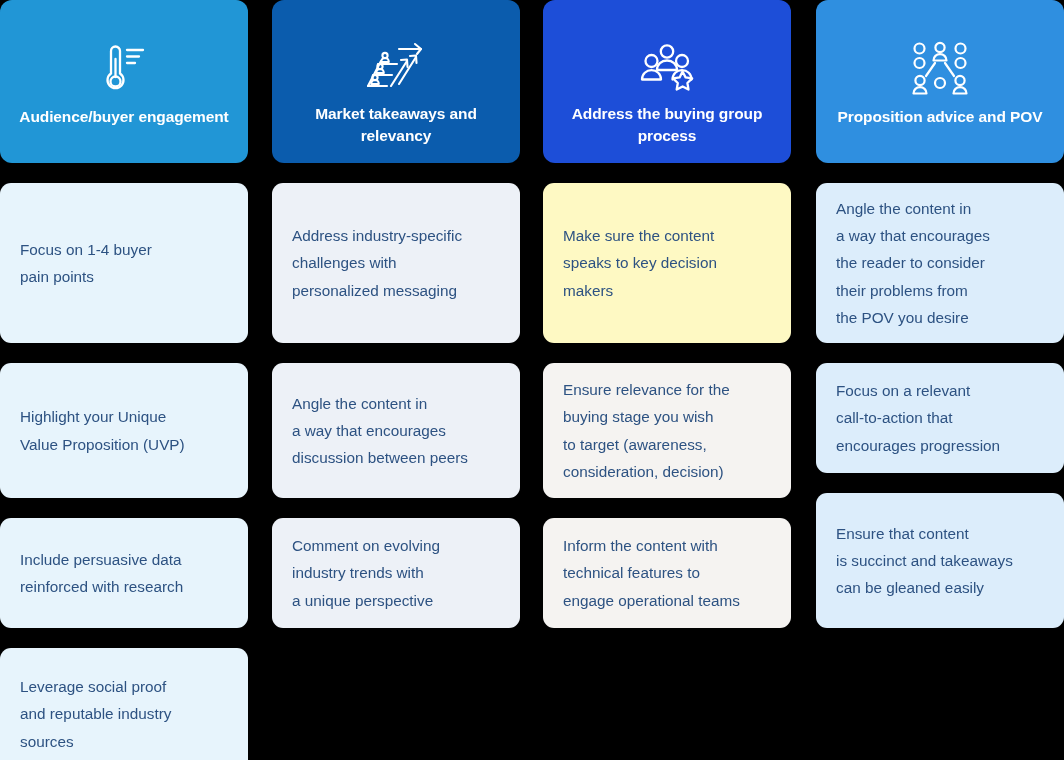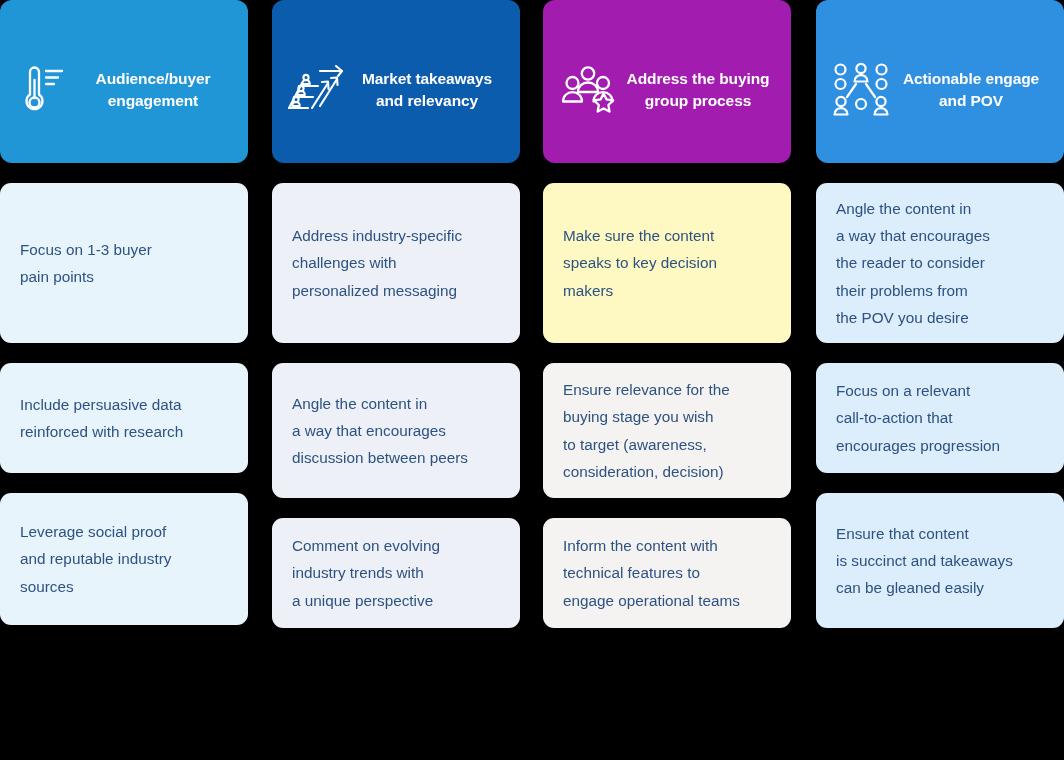--- a/index.html
+++ b/index.html
@@ -28,21 +28,21 @@
   .col-0 { left: 0px;   width: 248px; }
   .col-1 { left: 272px; width: 248px; }
   .col-2 { left: 543px; width: 248px; }
   .col-3 { left: 816px; width: 248px; }
 
   
   .header-card {
     height: 163px;
     border-radius: 12px;
     display: flex;
-    flex-direction: row;
+    flex-direction: column;
     align-items: center;
     justify-content: flex-start;
     padding: 32px 14px 16px;
     color: #ffffff;
     margin-bottom: 20px;
   }
 
   .header-icon {
     height: 74px;
     display: flex;
@@ -98,22 +98,26 @@
           <line x1="32" y1="9" x2="48" y2="9"></line>
           <line x1="32" y1="15.5" x2="44" y2="15.5"></line>
           <line x1="32" y1="22" x2="40" y2="22"></line>
         </svg>
       </div>
       <div class="header-title">Audience/buyer
 engagement</div>
     </div>
 
     <div class="cell r0" style="background:#e7f4fc">
-      <span class="cell-text">Focus on 1-3 buyer
+      <span class="cell-text">Focus on 1-4 buyer
 pain points</span>
+    </div>
+    <div class="cell r1" style="background:#e7f4fc">
+      <span class="cell-text">Highlight your Unique
+Value Proposition (UVP)</span>
     </div>
     <div class="cell r2" style="background:#e7f4fc">
       <span class="cell-text">Include persuasive data
 reinforced with research</span>
     </div>
     <div class="cell r3" style="background:#e7f4fc">
       <span class="cell-text">Leverage social proof
 and reputable industry
 sources</span>
     </div>
@@ -164,21 +168,21 @@
     </div>
     <div class="cell r2" style="background:#edf1f7">
       <span class="cell-text">Comment on evolving
 industry trends with
 a unique perspective</span>
     </div>
     <div class="cell r3 spacer"></div>
   </div>
 
   <div class="column col-2">
-    <div class="header-card" style="background:#a21caf">
+    <div class="header-card" style="background:#1d4ed8">
       <div class="header-icon">
         <svg width="62" height="54" viewBox="0 0 62 54" fill="none" stroke="#ffffff" stroke-width="2.3" stroke-linecap="round" stroke-linejoin="round">
 
           <circle cx="31" cy="10.5" r="6.2"></circle>
           <path d="M21 29c0-5.6 4.5-9.5 10-9.5S41 23.4 41 29z"></path>
 
           <circle cx="15.5" cy="20" r="6"></circle>
           <path d="M6 38.5c0-5.5 4.3-9.3 9.5-9.3S25 33 25 38.5z"></path>
 
           <circle cx="46" cy="20" r="6"></circle>
@@ -231,21 +235,21 @@
 
           <circle cx="31" cy="43" r="5"></circle>
 
           <circle cx="51" cy="40.5" r="4.6"></circle>
           <path d="M44.5 53.5c0-3.8 2.9-6.4 6.5-6.4s6.5 2.6 6.5 6.4z"></path>
 
           <line x1="17" y1="36" x2="26" y2="23"></line>
           <line x1="45" y1="36" x2="36" y2="23"></line>
         </svg>
       </div>
-      <div class="header-title">Actionable engage
+      <div class="header-title">Proposition advice
 and POV</div>
     </div>
 
     <div class="cell r0" style="background:#dcedfb">
       <span class="cell-text">Angle the content in
 a way that encourages
 the reader to consider
 their problems from
 the POV you desire</span>
     </div>

